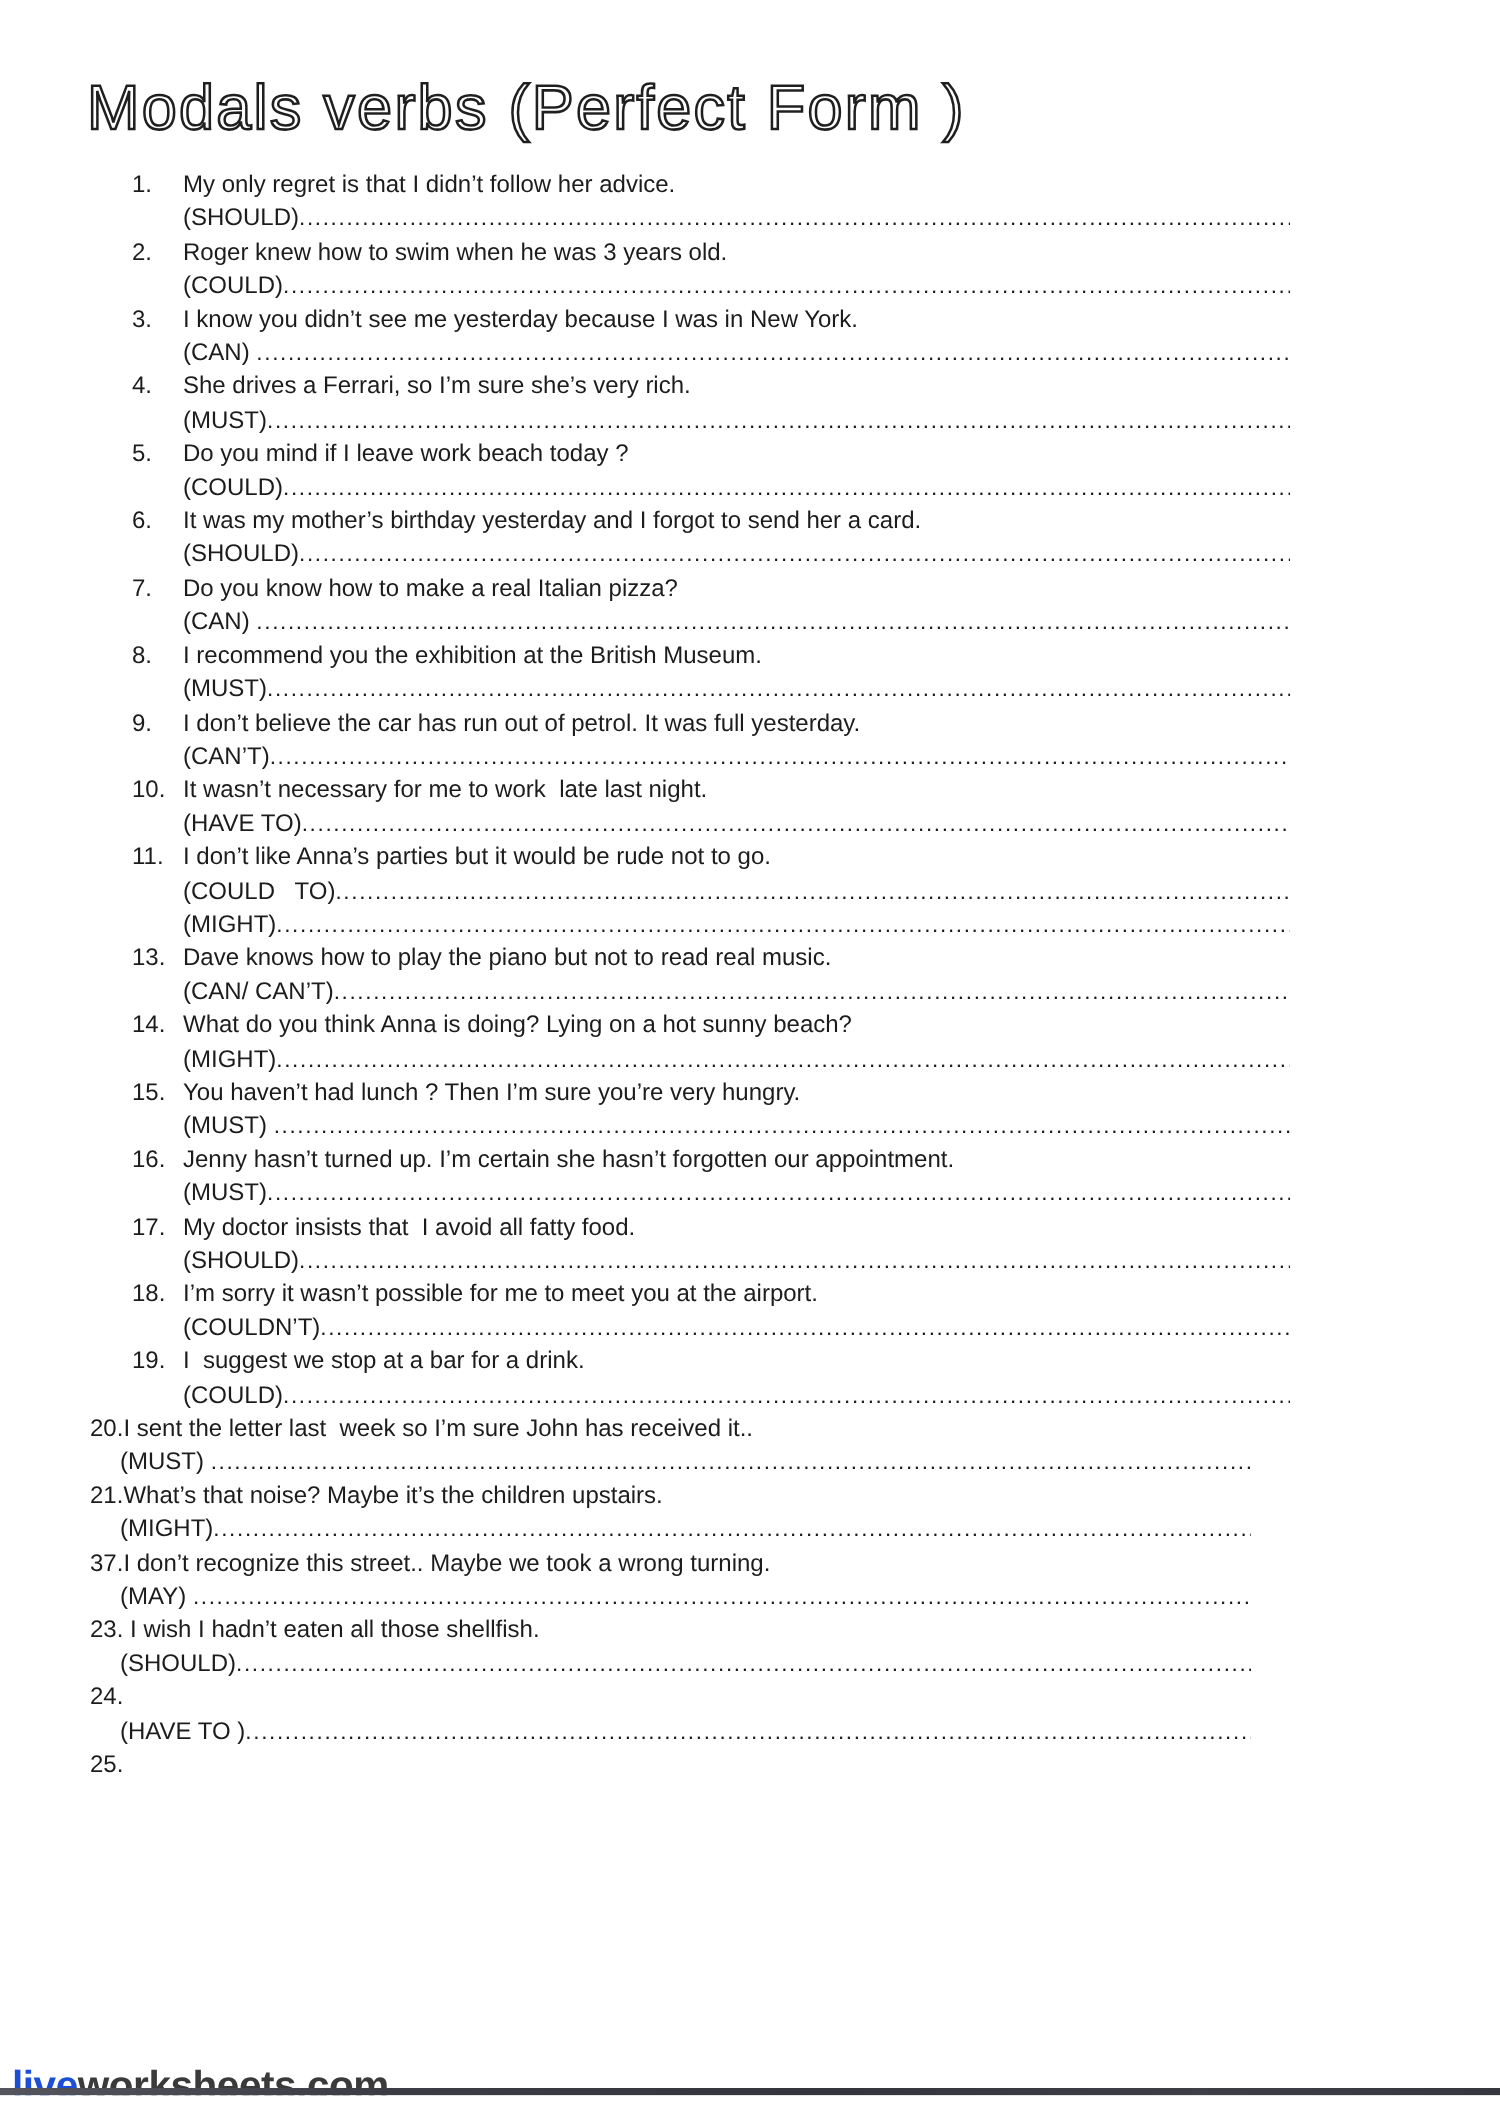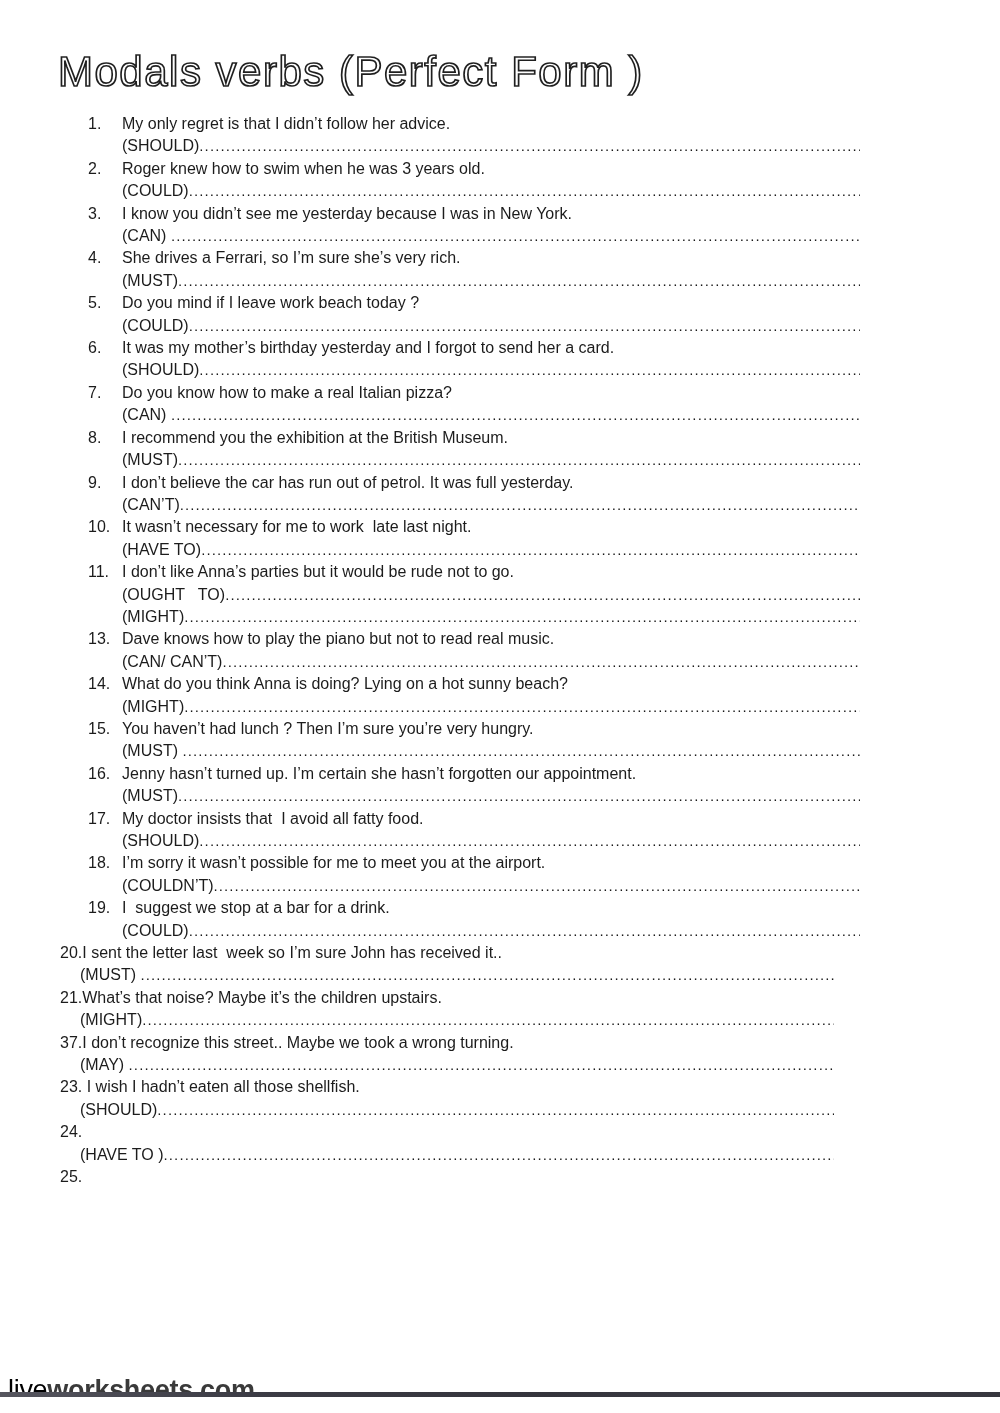--- a/index.html
+++ b/index.html
@@ -77,21 +77,21 @@
   .item.flush .num{flex:0 0 auto;}
   .item.flush .line2{margin-left:80px;margin-right:166px;}
   .footer{
     position:absolute;
     left:8px;
     top:1375px;
     font-size:27px;
     letter-spacing:-0.3px;
     white-space:nowrap;
   }
-  .brand-light{color:#000000;font-weight:400;}
+  .brand-light{color:#1d4ed8;font-weight:700;}
   .brand-bold{color:#3a3a3a;font-weight:700;}
   .bottom-bar{
     position:absolute;
     left:0;
     bottom:0;
     width:100%;
     height:5px;
     background:linear-gradient(90deg,#55555e 0%,#3c3c45 25%,#34343c 55%,#3e3e47 80%,#36363e 100%);
   }
 </style>
@@ -211,21 +211,21 @@
           <span class="dots">................................................................................................................................................................................................................................................</span>
     </div>
   </li>
 
   <li class="item">
     <div class="line1">
       <span class="num">11.</span>
           <span class="sentence">I don’t like Anna’s parties but it would be rude not to go.</span>
     </div>
     <div class="line2">
-      <span class="hint">(OUGHT   TO)</span>
+      <span class="hint">(COULD   TO)</span>
           <span class="dots">................................................................................................................................................................................................................................................</span>
     </div>
   </li>
 
   <li class="item">
     <div class="line2">
       <span class="hint">(MIGHT)</span>
           <span class="dots">................................................................................................................................................................................................................................................</span>
     </div>
   </li>

